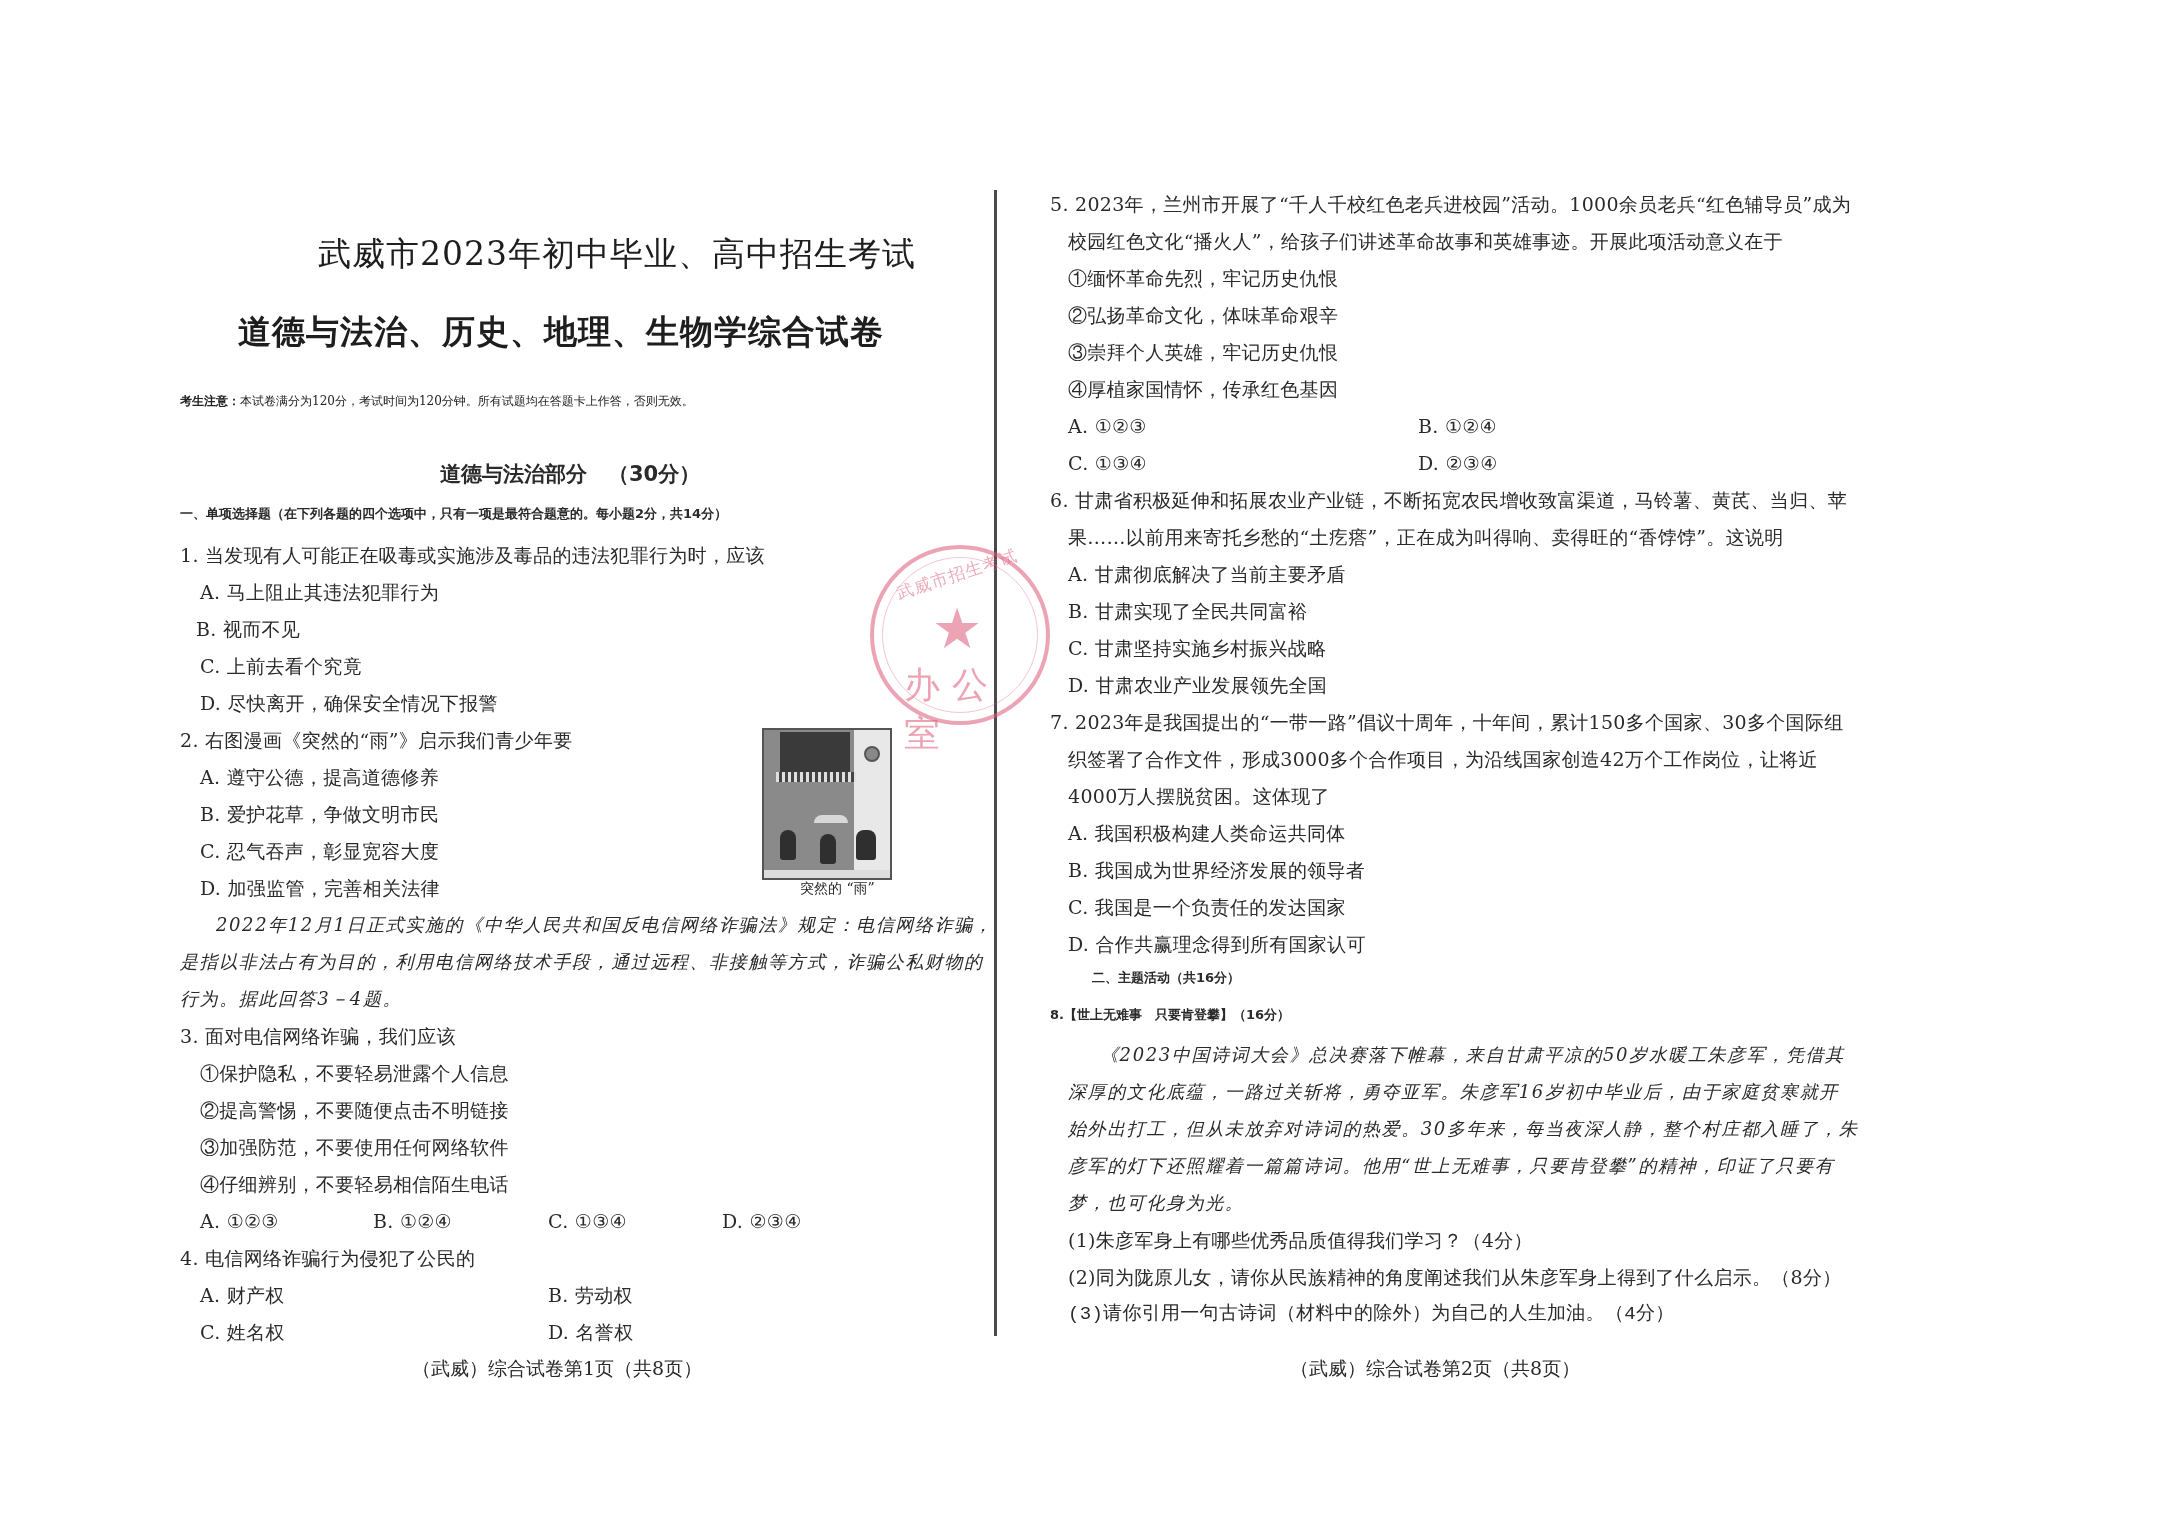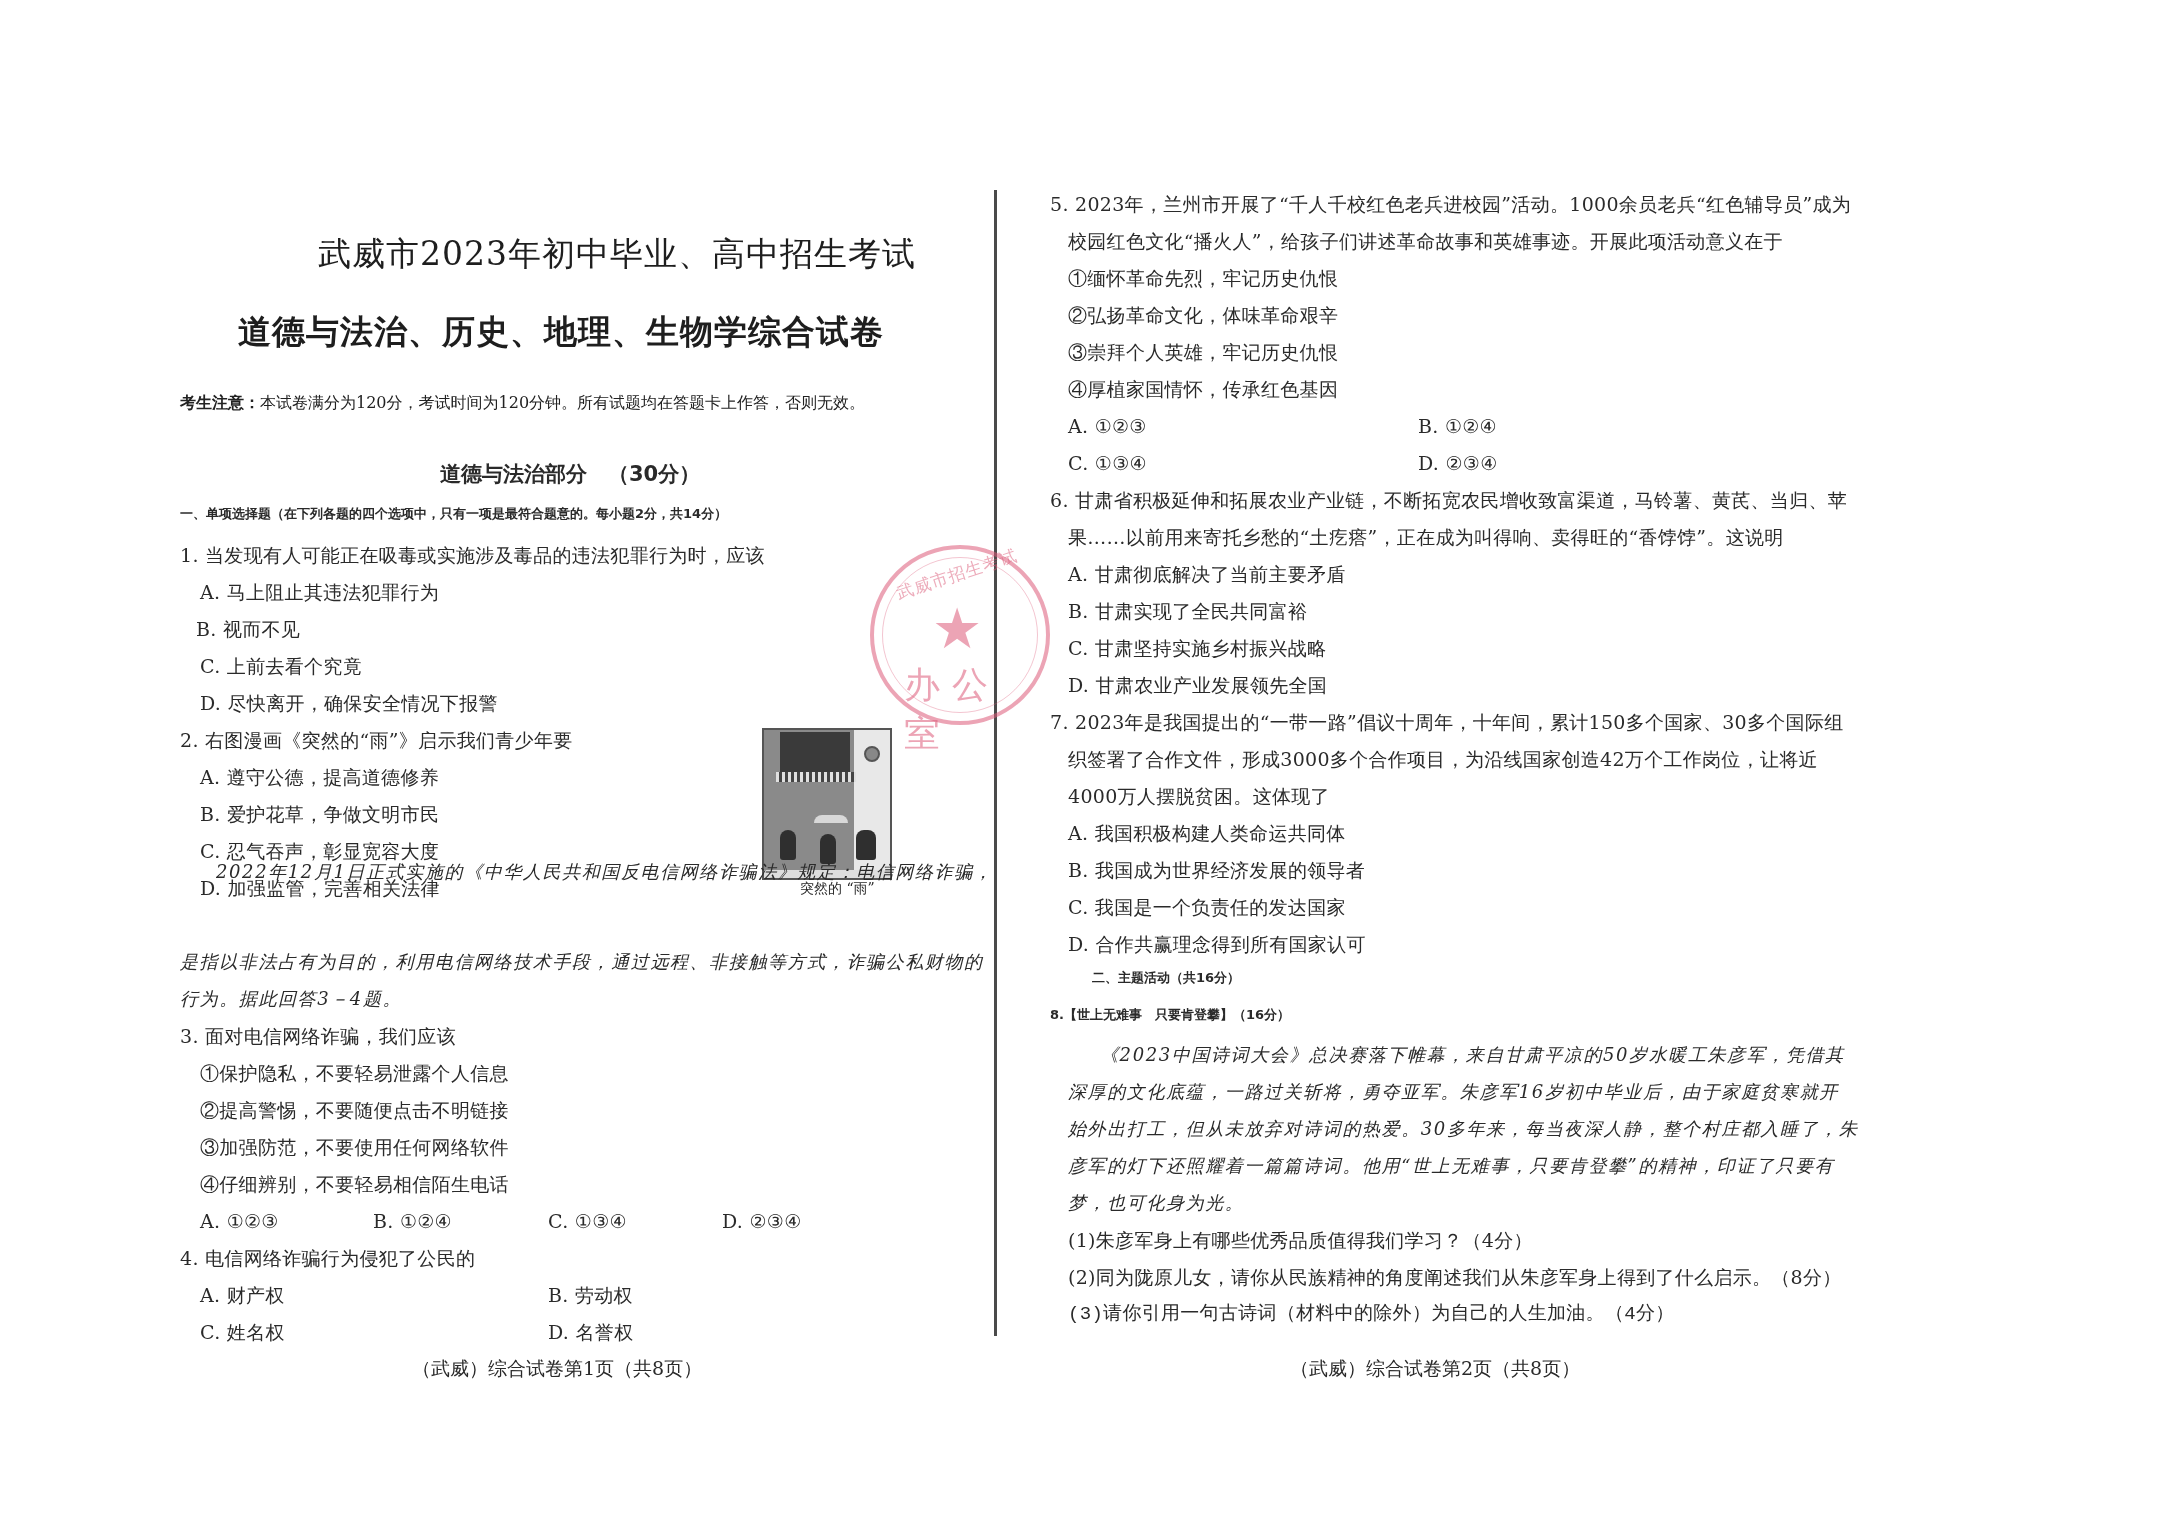--- a/index.html
+++ b/index.html
@@ -4,21 +4,21 @@
 <style>
   html, body { margin: 0; padding: 0; }
   body {
     width: 2173px; height: 1535px; background: #ffffff; position: relative; overflow: hidden;
     font-family: "DejaVu Serif", "Liberation Serif", serif; color: #2a2a2a;
   }
   .abs { position: absolute; white-space: nowrap; }
   .t { font-size: 19px; line-height: 24px; letter-spacing: 0.3px; }
   .title1 { font-size: 33px; letter-spacing: 1px; color: #1e1e1e; }
   .title2 { font-size: 33px; font-weight: bold; letter-spacing: 1px; color: #1e1e1e; font-family: "DejaVu Sans", "Liberation Sans", sans-serif; }
-  .notice { font-size: 16px; color: #222; }
+  .notice { font-size: 12px; color: #222; }
   .notice b { font-weight: bold; }
   .sec-title { font-size: 21px; font-weight: bold; font-family: "DejaVu Sans", "Liberation Sans", sans-serif; }
   .bold { font-weight: bold; font-family: "DejaVu Sans", "Liberation Sans", sans-serif; font-size: 13px; }
   .kai { font-family: "DejaVu Serif", "Liberation Serif", serif; font-style: italic; letter-spacing: 1.6px; font-size: 18px; }
   .footer { font-size: 19px; }
   .divider { position: absolute; left: 994px; top: 190px; width: 3px; height: 1146px; background: #4a4a4a; }
   .cartoon {
     position: absolute; left: 762px; top: 728px; width: 126px; height: 148px;
     border: 2px solid #555; background: #8a8a8a; overflow: hidden;
   }
@@ -69,21 +69,21 @@
     <div class="window"></div>
     <div class="balcony"></div>
     <div class="umbrella"></div>
     <div class="kid" style="left:16px; top:100px;"></div>
     <div class="kid" style="left:56px; top:104px;"></div>
     <div class="kid" style="left:92px; top:100px; width:20px;"></div>
     <div class="ground"></div>
   </div>
   <div class="abs" style="left:800px; top:880px; font-size:14px;">突然的 “雨”</div>
 
-  <div class="abs kai" style="left:216px; top:860px;text-align:center;">2022年12月1日正式实施的《中华人民共和国反电信网络诈骗法》规定：电信网络诈骗，</div>
+  <div class="abs kai" style="left:216px; top:913px;text-align:center;">2022年12月1日正式实施的《中华人民共和国反电信网络诈骗法》规定：电信网络诈骗，</div>
   <div class="abs kai" style="left:180px; top:950px;">是指以非法占有为目的，利用电信网络技术手段，通过远程、非接触等方式，诈骗公私财物的</div>
   <div class="abs kai" style="left:180px; top:987px;">行为。据此回答3－4题。</div>
 
   <div class="abs t" style="left:180px; top:1024px;">3. 面对电信网络诈骗，我们应该</div>
   <div class="abs t" style="left:200px; top:1061px;">①保护隐私，不要轻易泄露个人信息</div>
   <div class="abs t" style="left:200px; top:1098px;">②提高警惕，不要随便点击不明链接</div>
   <div class="abs t" style="left:200px; top:1135px;">③加强防范，不要使用任何网络软件</div>
   <div class="abs t" style="left:200px; top:1172px;">④仔细辨别，不要轻易相信陌生电话</div>
   <div class="abs t" style="left:200px; top:1209px;">A. ①②③</div>
   <div class="abs t" style="left:373px; top:1209px;">B. ①②④</div>

